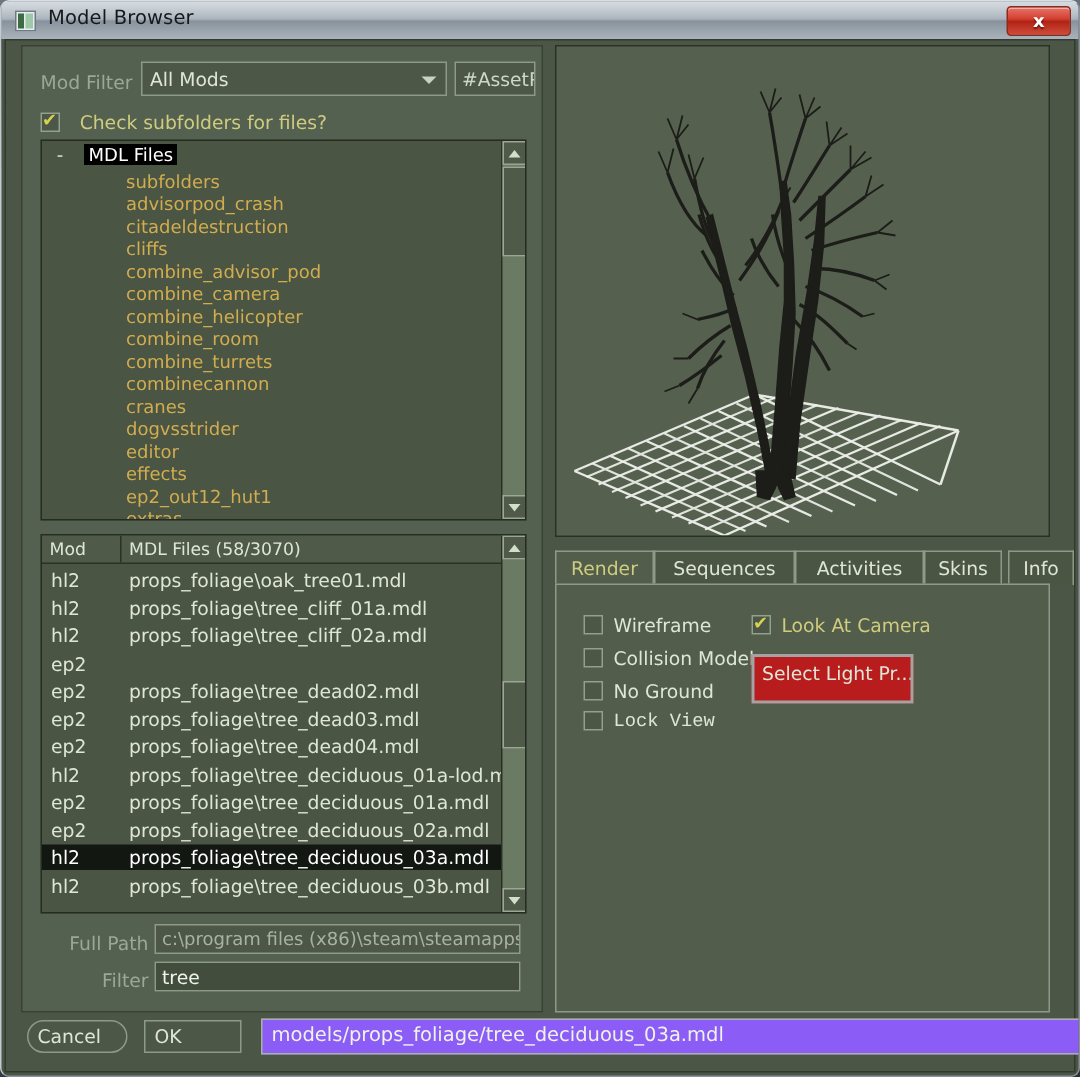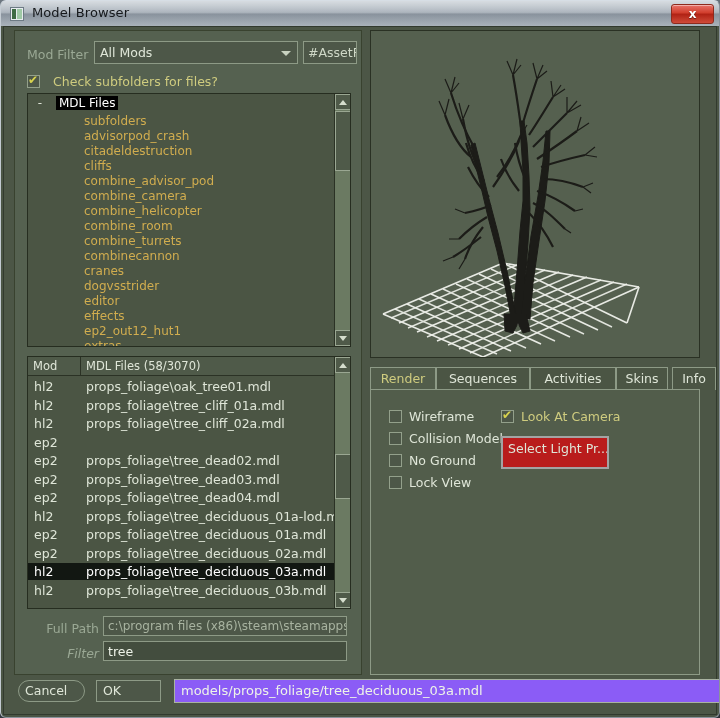--- a/index.html
+++ b/index.html
@@ -213,21 +213,21 @@
   #fullpath-label { position:absolute; left:16px; top:590px; width:68px; text-align:right; }
   #fullpath-field {
     position:absolute; left:88px; top:585px; width:244px; height:20px;
     background:#4d5748; border:1px solid #8d9a86; box-sizing:border-box;
     overflow:hidden; white-space:nowrap;
   }
   #fullpath-value {
     position:absolute; left:4px; top:2px; color:#a8b3a0; font-size:12px;
     white-space:nowrap;
   }
-  #filter-label { position:absolute; left:16px; top:615px; width:68px; text-align:right;font-style:italic; }
+  #filter-label { position:absolute; left:16px; top:615px; width:68px; text-align:right; }
   #filter-field {
     position:absolute; left:88px; top:610px; width:244px; height:20px;
     background:#434d3e; border:1px solid #8d9a86; box-sizing:border-box;
     overflow:hidden; white-space:nowrap;
   }
   #filter-value {
     position:absolute; left:4px; top:2px; color:#eef3e8; font-size:12.5px;
   }
   
   #right-panel {
@@ -528,21 +528,21 @@
               <div class="tab" style="left: 66px; width: 94px;">Sequences</div>
               <div class="tab" style="left: 160px; width: 86px;">Activities</div>
               <div class="tab" style="left: 246px; width: 52px;">Skins</div>
               <div class="tab" style="left: 302px; width: 44px;">Info</div>
             </div>
           <div id="tabpage">
             <div id="options">
                 <div class="opt-row" style="left: 18px; top: 16px;"><span class="cb"></span><span class="opt-label">Wireframe</span></div>
                 <div class="opt-row" style="left: 18px; top: 38px;"><span class="cb"></span><span class="opt-label">Collision Model</span></div>
                 <div class="opt-row" style="left: 18px; top: 60px;"><span class="cb"></span><span class="opt-label">No Ground</span></div>
-                <div class="opt-row" style="left: 18px; top: 82px;"><span class="cb"></span><span class="opt-label">Lock View</span></div>
+                <div class="opt-row" style="left: 18px; top: 82px; font-family: Liberation Mono, monospace;"><span class="cb"></span><span class="opt-label">Lock View</span></div>
               </div>
             <div class="opt-row" id="look-at-camera-row" style="left:130px; top:16px;">
               <span class="cb checked"></span><span class="opt-label hl">Look At Camera</span>
             </div>
             <div id="light-btn">Select Light Pr...</div>
           </div>
         </div>
       </div>
 
       <div id="cancel-btn">Cancel</div>

